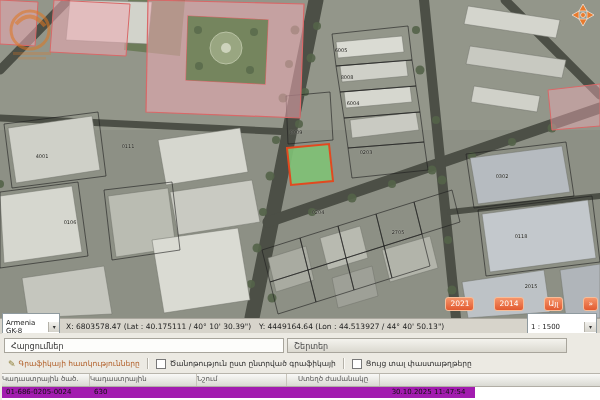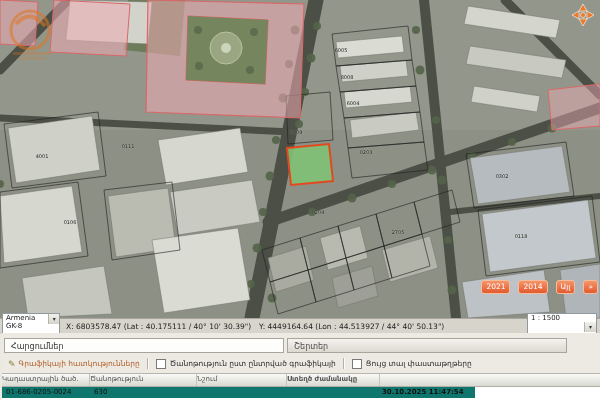--- a/index.html
+++ b/index.html
@@ -5,34 +5,34 @@
   html,body{margin:0;padding:0;background:#fff;}
   .screen{position:relative;width:600px;height:400px;overflow:hidden;
     font-family:"DejaVu Sans","Liberation Sans",sans-serif;background:#ece9e2;}
 
   
   .map{position:absolute;left:0;top:0;width:600px;height:318px;overflow:hidden;background:#8d9085;}
   .map svg{display:block;}
   .map-labels{position:absolute;left:0;top:0;width:600px;height:318px;pointer-events:none;}
   .mlabel{position:absolute;font-size:5px;line-height:6px;color:#15150f;
     text-shadow:0 0 1px rgba(255,255,255,.75);transform:translate(-50%,-50%);white-space:nowrap;}
-  .year-buttons{position:absolute;top:280px;right:2px;display:flex;gap:8px;}
+  .year-buttons{position:absolute;top:297px;right:2px;display:flex;gap:20px;}
   .ybtn{height:14px;padding:0 4px;font-size:7.5px;line-height:12px;color:#fff;
     background:linear-gradient(#f5956a,#e25a30);border:1px solid #f6bd9a;border-radius:3px;
     font-family:inherit;cursor:pointer;}
 
   
   .statusbar{position:absolute;left:0;top:318px;width:600px;height:15px;background:#d7d4cb;
     border-top:1px solid #a9a69d;display:flex;align-items:center;font-size:7.5px;color:#1d1d1d;}
-  .selectbox{background:#fff;border:1px solid #8f9a9f;height:28px;display:flex;align-items:flex-start;
+  .selectbox{background:#fff;border:1px solid #8f9a9f;height:28px;display:flex;align-items:center;
     font-size:7px;padding-left:3px;box-sizing:border-box;cursor:pointer;}
   .selectbox .arrow{margin-left:auto;width:11px;height:10px;background:linear-gradient(#f2f1ed,#d4d2ca);
     border-left:1px solid #b5b2a9;font-size:6px;line-height:10px;text-align:center;color:#333;}
   .proj-select{width:58px;margin-left:2px;}
-  .scale-select{width:70px;margin-left:auto;margin-right:3px;flex-direction:column;}
+  .scale-select{width:70px;margin-left:auto;margin-right:3px;}
   .coords{margin-left:6px;white-space:nowrap;}
   .coords span{margin-right:8px;}
 
   
   .panel{position:absolute;left:2px;top:333px;width:600px;height:67px;background:#eceae3;}
   .tabs{position:absolute;left:2px;top:5px;display:flex;gap:3px;}
   .tab{width:280px;height:15px;line-height:15px;font-size:8px;padding-left:6px;box-sizing:border-box;
     border:1px solid #a8a59c;color:#333;cursor:pointer;}
   .tab.active{background:#fdfdfb;}
   .tab.inactive{background:linear-gradient(#f4f3ee,#dbd9d0);color:#4a4a4a;}
@@ -42,24 +42,24 @@
   .gfx-link{color:#b2602a;cursor:pointer;}
   .vsep{width:0;height:11px;border-left:1px solid #b4b1a8;border-right:1px solid #fcfbf7;margin:0 7px;}
   .cb{width:8px;height:8px;background:#fff;border:1px solid #787878;margin-right:4px;flex:none;cursor:pointer;}
 
   .grid{position:absolute;left:0;top:40px;width:600px;height:27px;}
   .grid-head{display:flex;height:12px;background:linear-gradient(#f9f9f7,#dadad3);
     border-top:1px solid #b8b5ac;border-bottom:1px solid #b1aea5;font-size:7px;color:#555;}
   .grid-head .hc{box-sizing:border-box;border-right:1px solid #c7c4bb;line-height:11px;
     overflow:hidden;white-space:nowrap;}
   .grid-body{background:#fff;height:15px;}
-  .grid-row{display:flex;height:11px;width:473px;background:#0f766e;font-size:7px;color:#101010;cursor:pointer;}
+  .grid-row{display:flex;height:11px;width:473px;background:#a21caf;font-size:7px;color:#101010;cursor:pointer;}
   .grid-row .rc{box-sizing:border-box;padding-left:4px;line-height:11px;overflow:hidden;white-space:nowrap;}
   .c1{width:88px;} .c2{width:95px;} .c3{width:107px;} .c4{width:90px;} .c5{width:93px;} .c6{flex:1;}
-  .center{text-align:left;padding-left:0 !important;font-weight:bold;}
+  .center{text-align:center;padding-left:0 !important;}
 </style>
 </head>
 <body>
 
 <div class="screen">
 
   <div class="map">
     <svg width="600" height="318" viewBox="0 0 600 318">
 
       <rect width="600" height="318" fill="#8d9085"></rect>
@@ -237,21 +237,21 @@
       <span class="cb"></span>
       <span>Ծանոթություն ըստ ընտրված գրաֆիկայի</span>
       <span class="vsep"></span>
       <span class="cb"></span>
       <span>Ցույց տալ փաստաթղթերը</span>
     </div>
 
     <div class="grid">
       <div class="grid-head">
         <div class="hc c1">Կադաստրային ծած.</div>
-        <div class="hc c3">Ծանոթություն</div>
+        <div class="hc c3">Կադաստրային</div>
         <div class="hc c4">Նշում</div>
         <div class="hc c5 center">Ստեղծ ժամանակը</div>
         <div class="hc c6"></div>
       </div>
       <div class="grid-body">
         <div class="grid-row">
           <div class="rc c1">01-686-0205-0024</div>
           <div class="rc c2">630</div>
           <div class="rc c3"></div>
           <div class="rc c4"></div>

